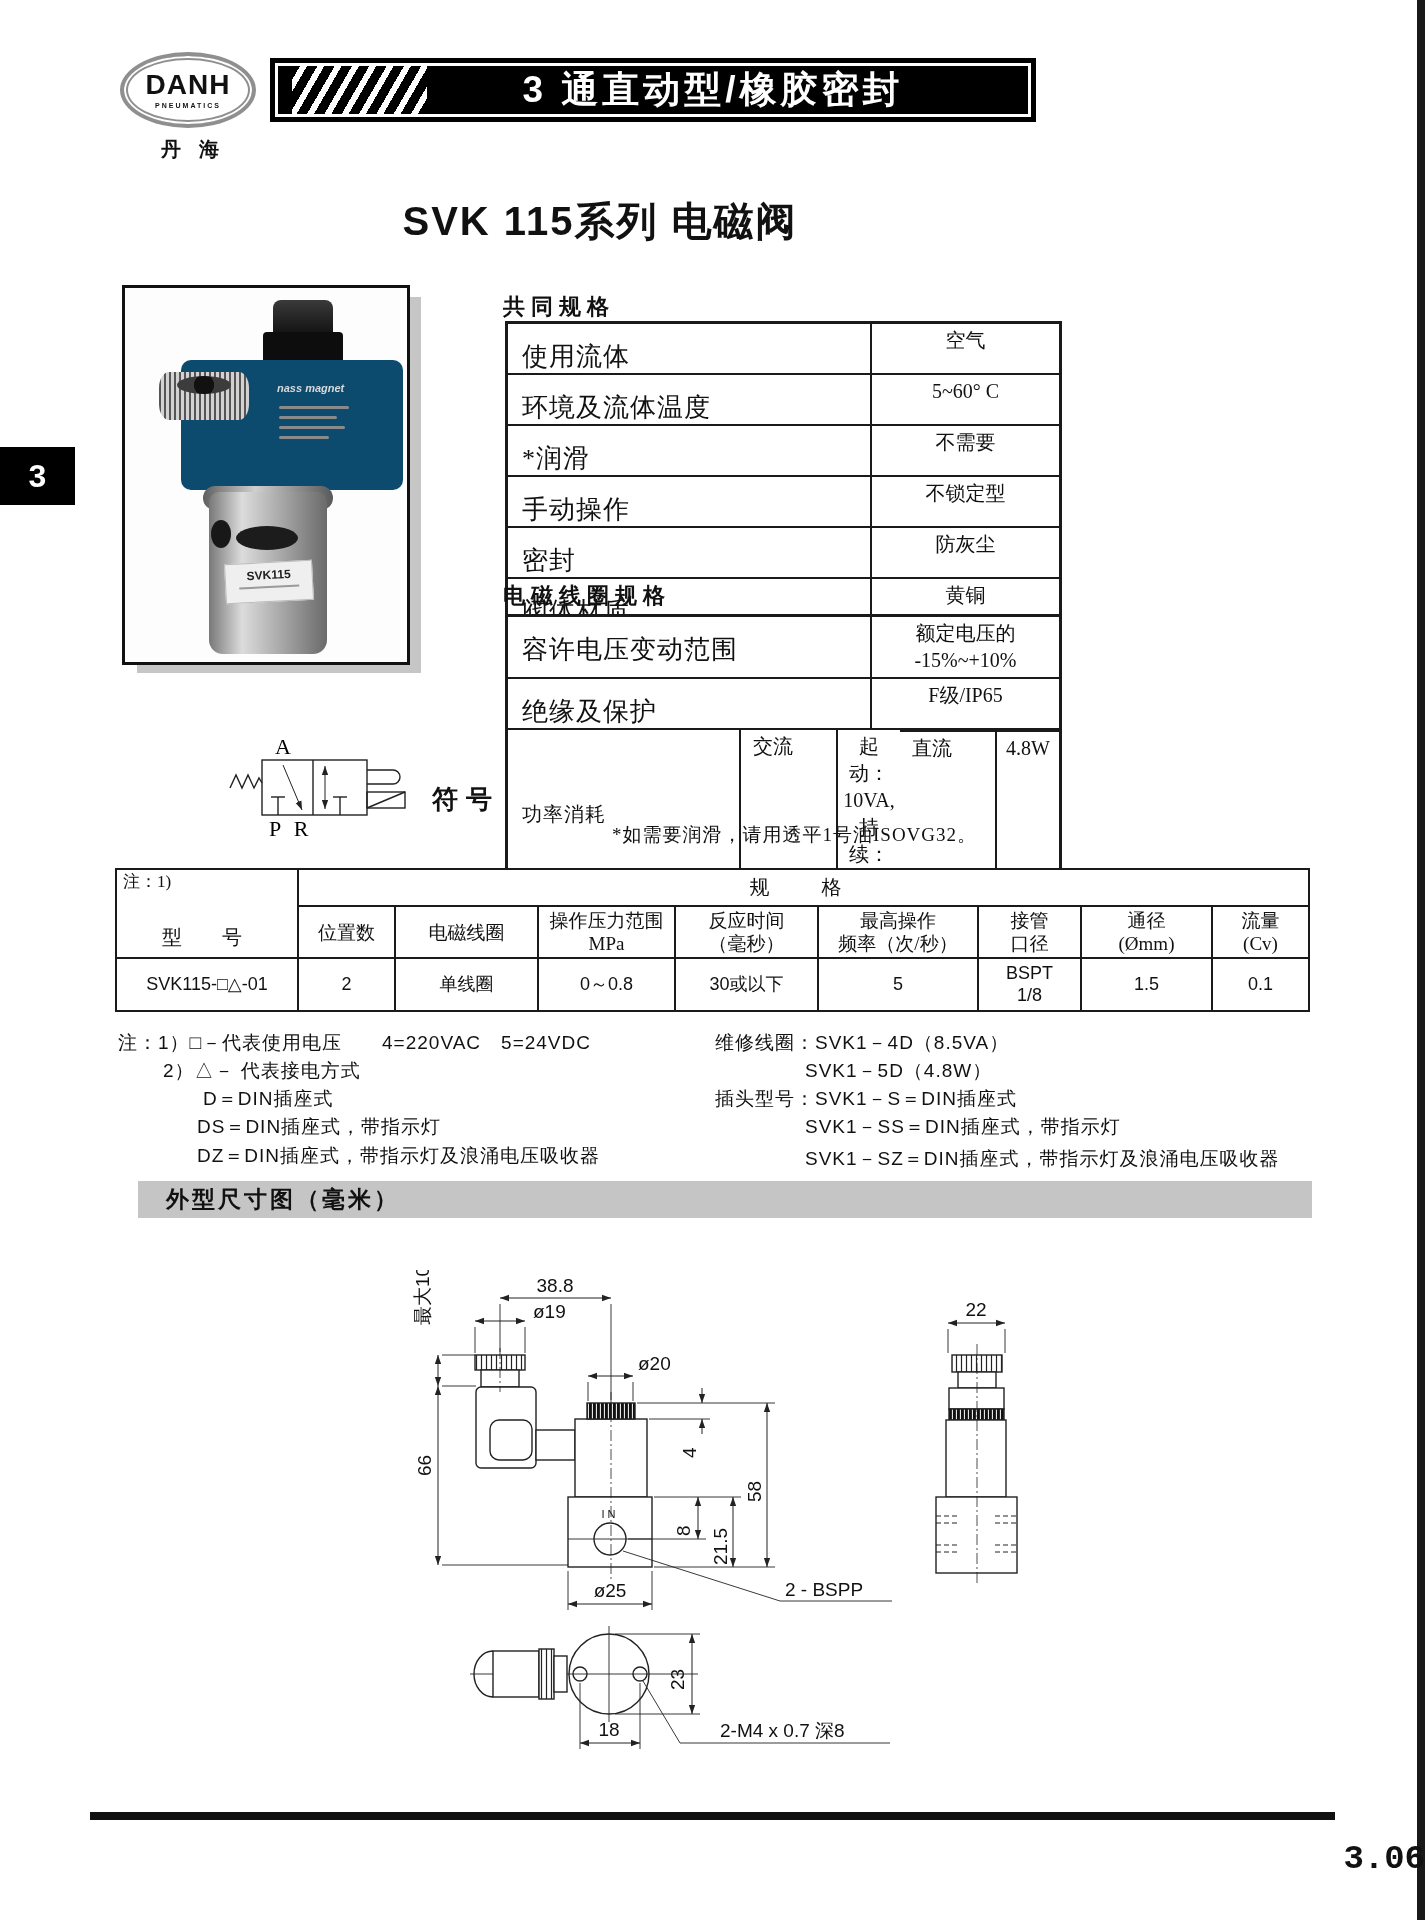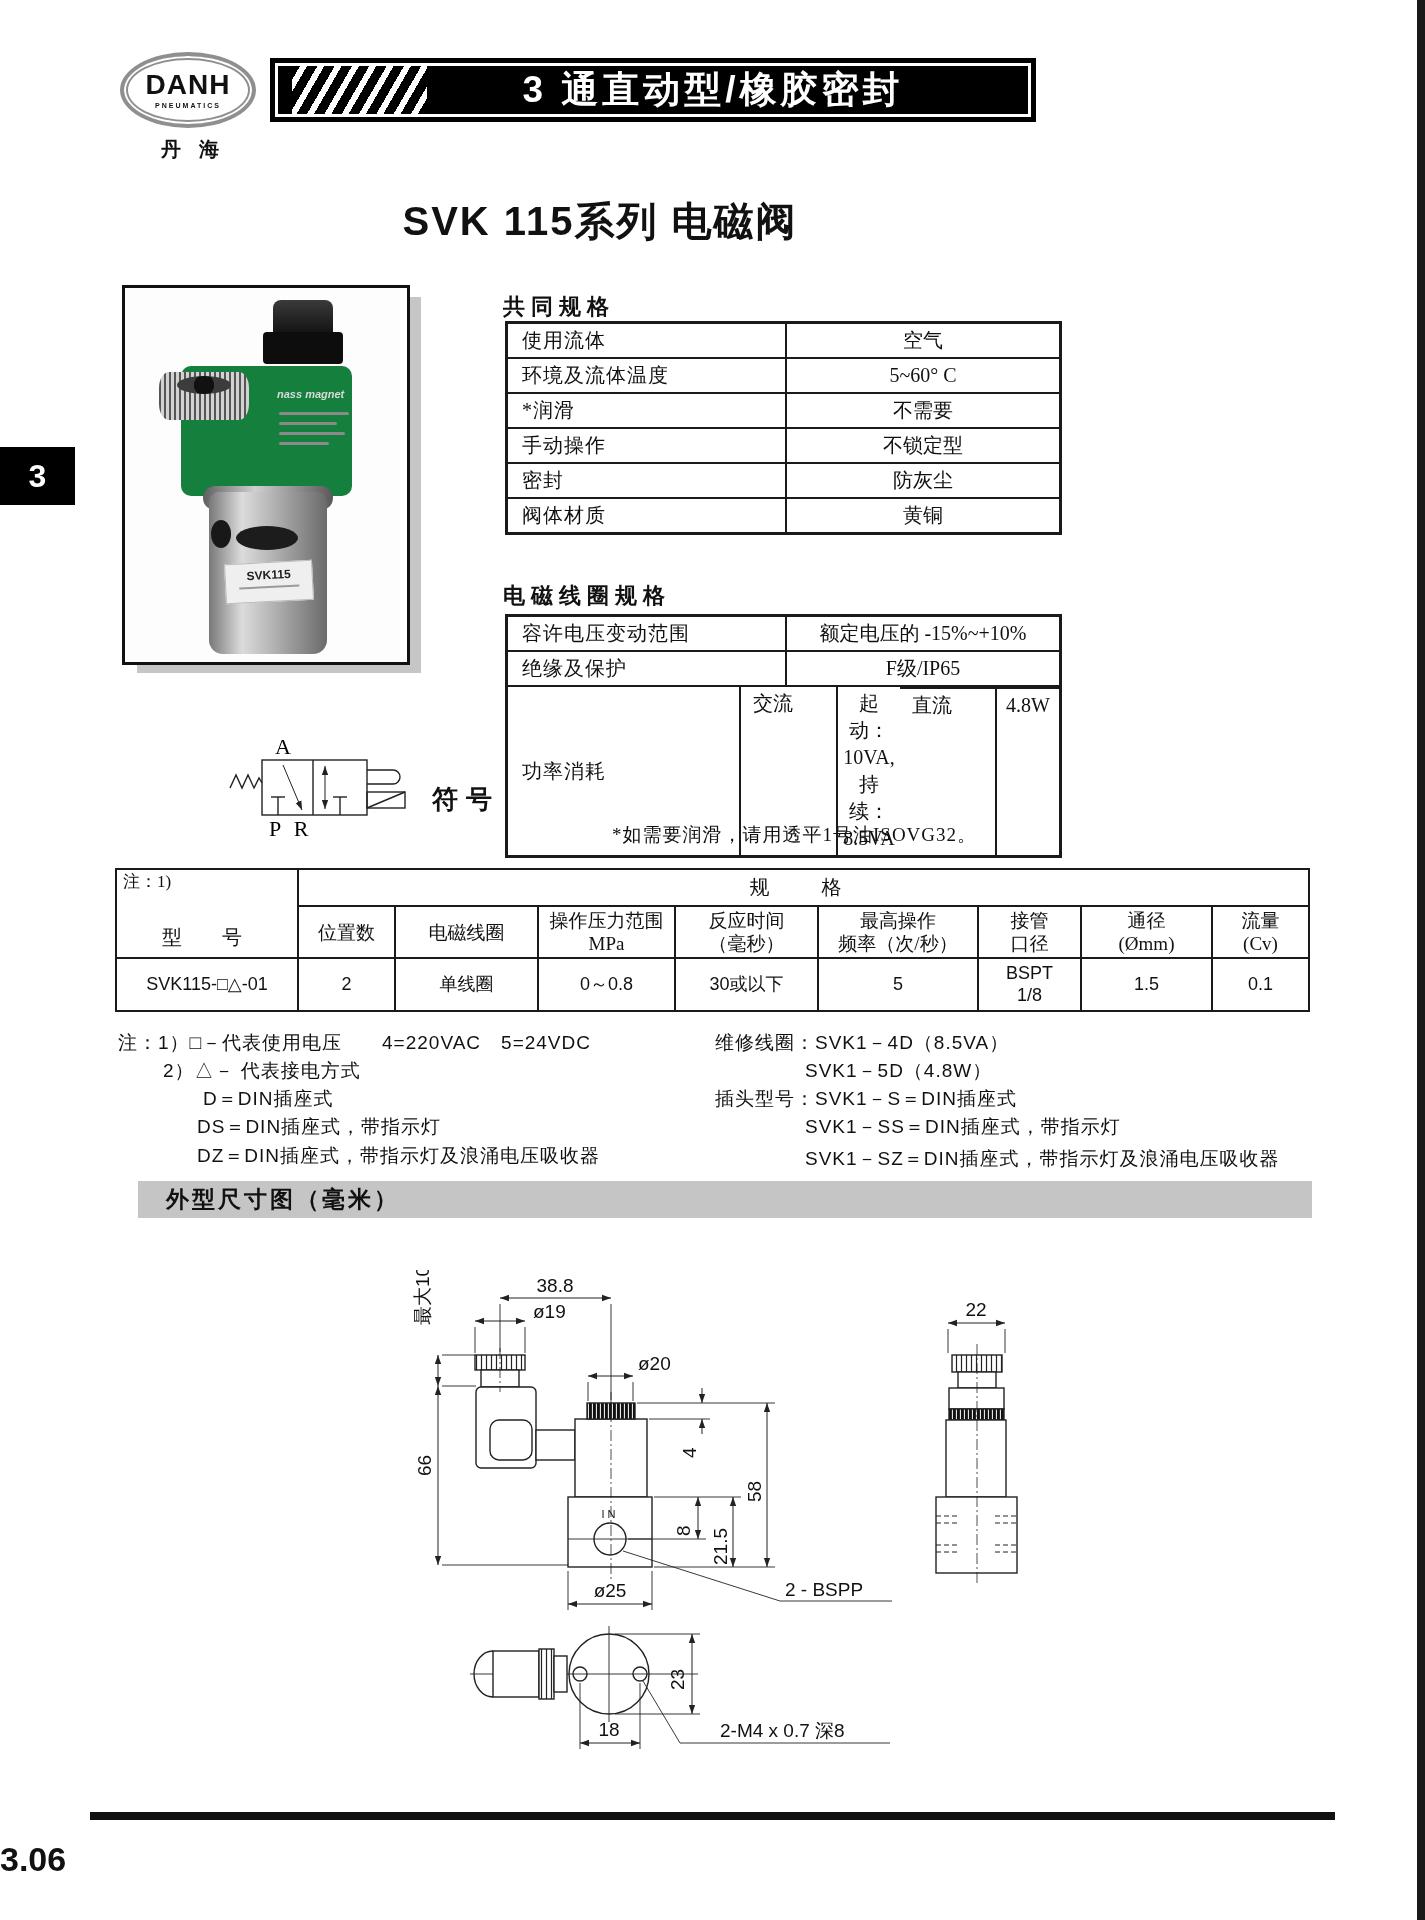--- a/index.html
+++ b/index.html
@@ -36,21 +36,21 @@
 
   
   .doc-title{left:180px;top:194px;width:840px;text-align:center;
              font-family:"Liberation Sans",sans-serif;font-weight:bold;font-size:40px;letter-spacing:2px}
 
   
   .photo{left:122px;top:285px;width:288px;height:380px;border:3px solid #111;background:#fdfdfd;
          box-shadow:13px 10px 0 -2px #c6c6c6}
   .photo .cap{position:absolute;left:148px;top:12px;width:60px;height:36px;background:linear-gradient(#3a3a3a,#101010);border-radius:8px 8px 2px 2px}
   .photo .collar{position:absolute;left:138px;top:44px;width:80px;height:32px;background:#0d0d0d;border-radius:4px}
-  .photo .coil{position:absolute;left:56px;top:78px;width:171px;height:130px;background:#15803d;border-radius:10px}
+  .photo .coil{position:absolute;left:56px;top:72px;width:222px;height:130px;background:#0c4a6e;border-radius:10px}
   .photo .coil-brand{position:absolute;left:96px;top:22px;color:#d9d9d9;font-family:"Liberation Sans",sans-serif;
                      font-size:11px;font-weight:bold;font-style:italic}
   .photo .coil-line{position:absolute;height:3px;background:#8a8a8a;border-radius:2px}
   .photo .nut{position:absolute;left:34px;top:84px;width:90px;height:48px;border-radius:10px/16px;
               background:repeating-linear-gradient(90deg,#555 0 2px,#d2d2d2 2px 5px)}
   .photo .nut-face{position:absolute;left:18px;top:4px;width:54px;height:18px;border-radius:50%;
                    background:radial-gradient(circle at 50% 50%,#111 0 35%,#3c3c3c 36% 100%)}
   .photo .body-ring{position:absolute;left:78px;top:198px;width:130px;height:24px;border-radius:12px;
                     background:linear-gradient(90deg,#5f5f5f,#cfcfcf 40%,#595959)}
   .photo .body{position:absolute;left:84px;top:204px;width:118px;height:162px;border-radius:10px 10px 14px 14px;
@@ -66,21 +66,21 @@
   .symbol-caption{left:432px;top:782px;font-family:"Liberation Sans",sans-serif;
                   font-weight:bold;font-size:26px;letter-spacing:8px}
 
   
   .sec-heading{font-family:"Liberation Sans",sans-serif;font-weight:bold;font-size:22px;letter-spacing:6px}
 
   
   .kv-table{border:3px solid #1a1a1a;background:#fff;width:557px}
   .kv-row{display:flex;border-bottom:2px solid #1a1a1a;align-items:stretch}
   .kv-row:last-child{border-bottom:none}
-  .kv-label{width:279px;border-right:2px solid #1a1a1a;padding:3px 0 3px 14px;font-size:20px;
+  .kv-label{width:364px;border-right:2px solid #1a1a1a;padding:19px 0 3px 14px;font-size:26px;
             letter-spacing:1px;line-height:27px}
   .kv-value{flex:1;text-align:center;padding:3px 4px;font-size:20px;line-height:27px}
   .kv-label--power{width:233px;border-right:2px solid #1a1a1a;display:flex;align-items:center;
                    padding-left:14px;font-size:20px;letter-spacing:1px}
   .pw-sub{flex:1;display:flex;flex-direction:row}
   .pw-row{display:flex;flex:1}
   .pw-row + .pw-row{border-top:2px solid #1a1a1a}
   .pw-label{width:97px;border-right:2px solid #1a1a1a;padding:3px 0 3px 12px;font-size:20px;line-height:27px}
   .pw-val{flex:1;text-align:center;padding:3px 4px;font-size:20px;line-height:27px}
 
@@ -112,22 +112,22 @@
   svg .oln{fill:none;stroke:#222;stroke-width:1.4}
   svg .dimline{stroke:#222;stroke-width:1;fill:none}
   svg .ext{stroke:#222;stroke-width:0.9;fill:none}
   svg .cl{stroke:#222;stroke-width:0.8;fill:none;stroke-dasharray:11 3 2 3}
   svg .hid{stroke:#222;stroke-width:1;fill:none;stroke-dasharray:5 3}
   svg text.dim{font-family:"Liberation Sans",sans-serif;font-size:19px;fill:#111}
   svg text.small{font-family:"Liberation Sans",sans-serif;font-size:11px;fill:#111;letter-spacing:3px}
 
   
   .footer-rule{left:90px;top:1812px;width:1245px;height:8px;background:#111}
-  .page-num{left:0;top:1840px;width:1425px;text-align:left;
-            font-family:Liberation Sans, sans-serif;font-weight:bold;font-size:34px}
+  .page-num{left:0;top:1840px;width:1425px;text-align:right;
+            font-family:Liberation Mono, monospace;font-weight:bold;font-size:34px}
 </style>
 </head>
 <body>
 
 <div class="page">
 
   <div class="abs edge-strip"></div>
 
   <div class="abs side-tab">
     <span>3</span>

